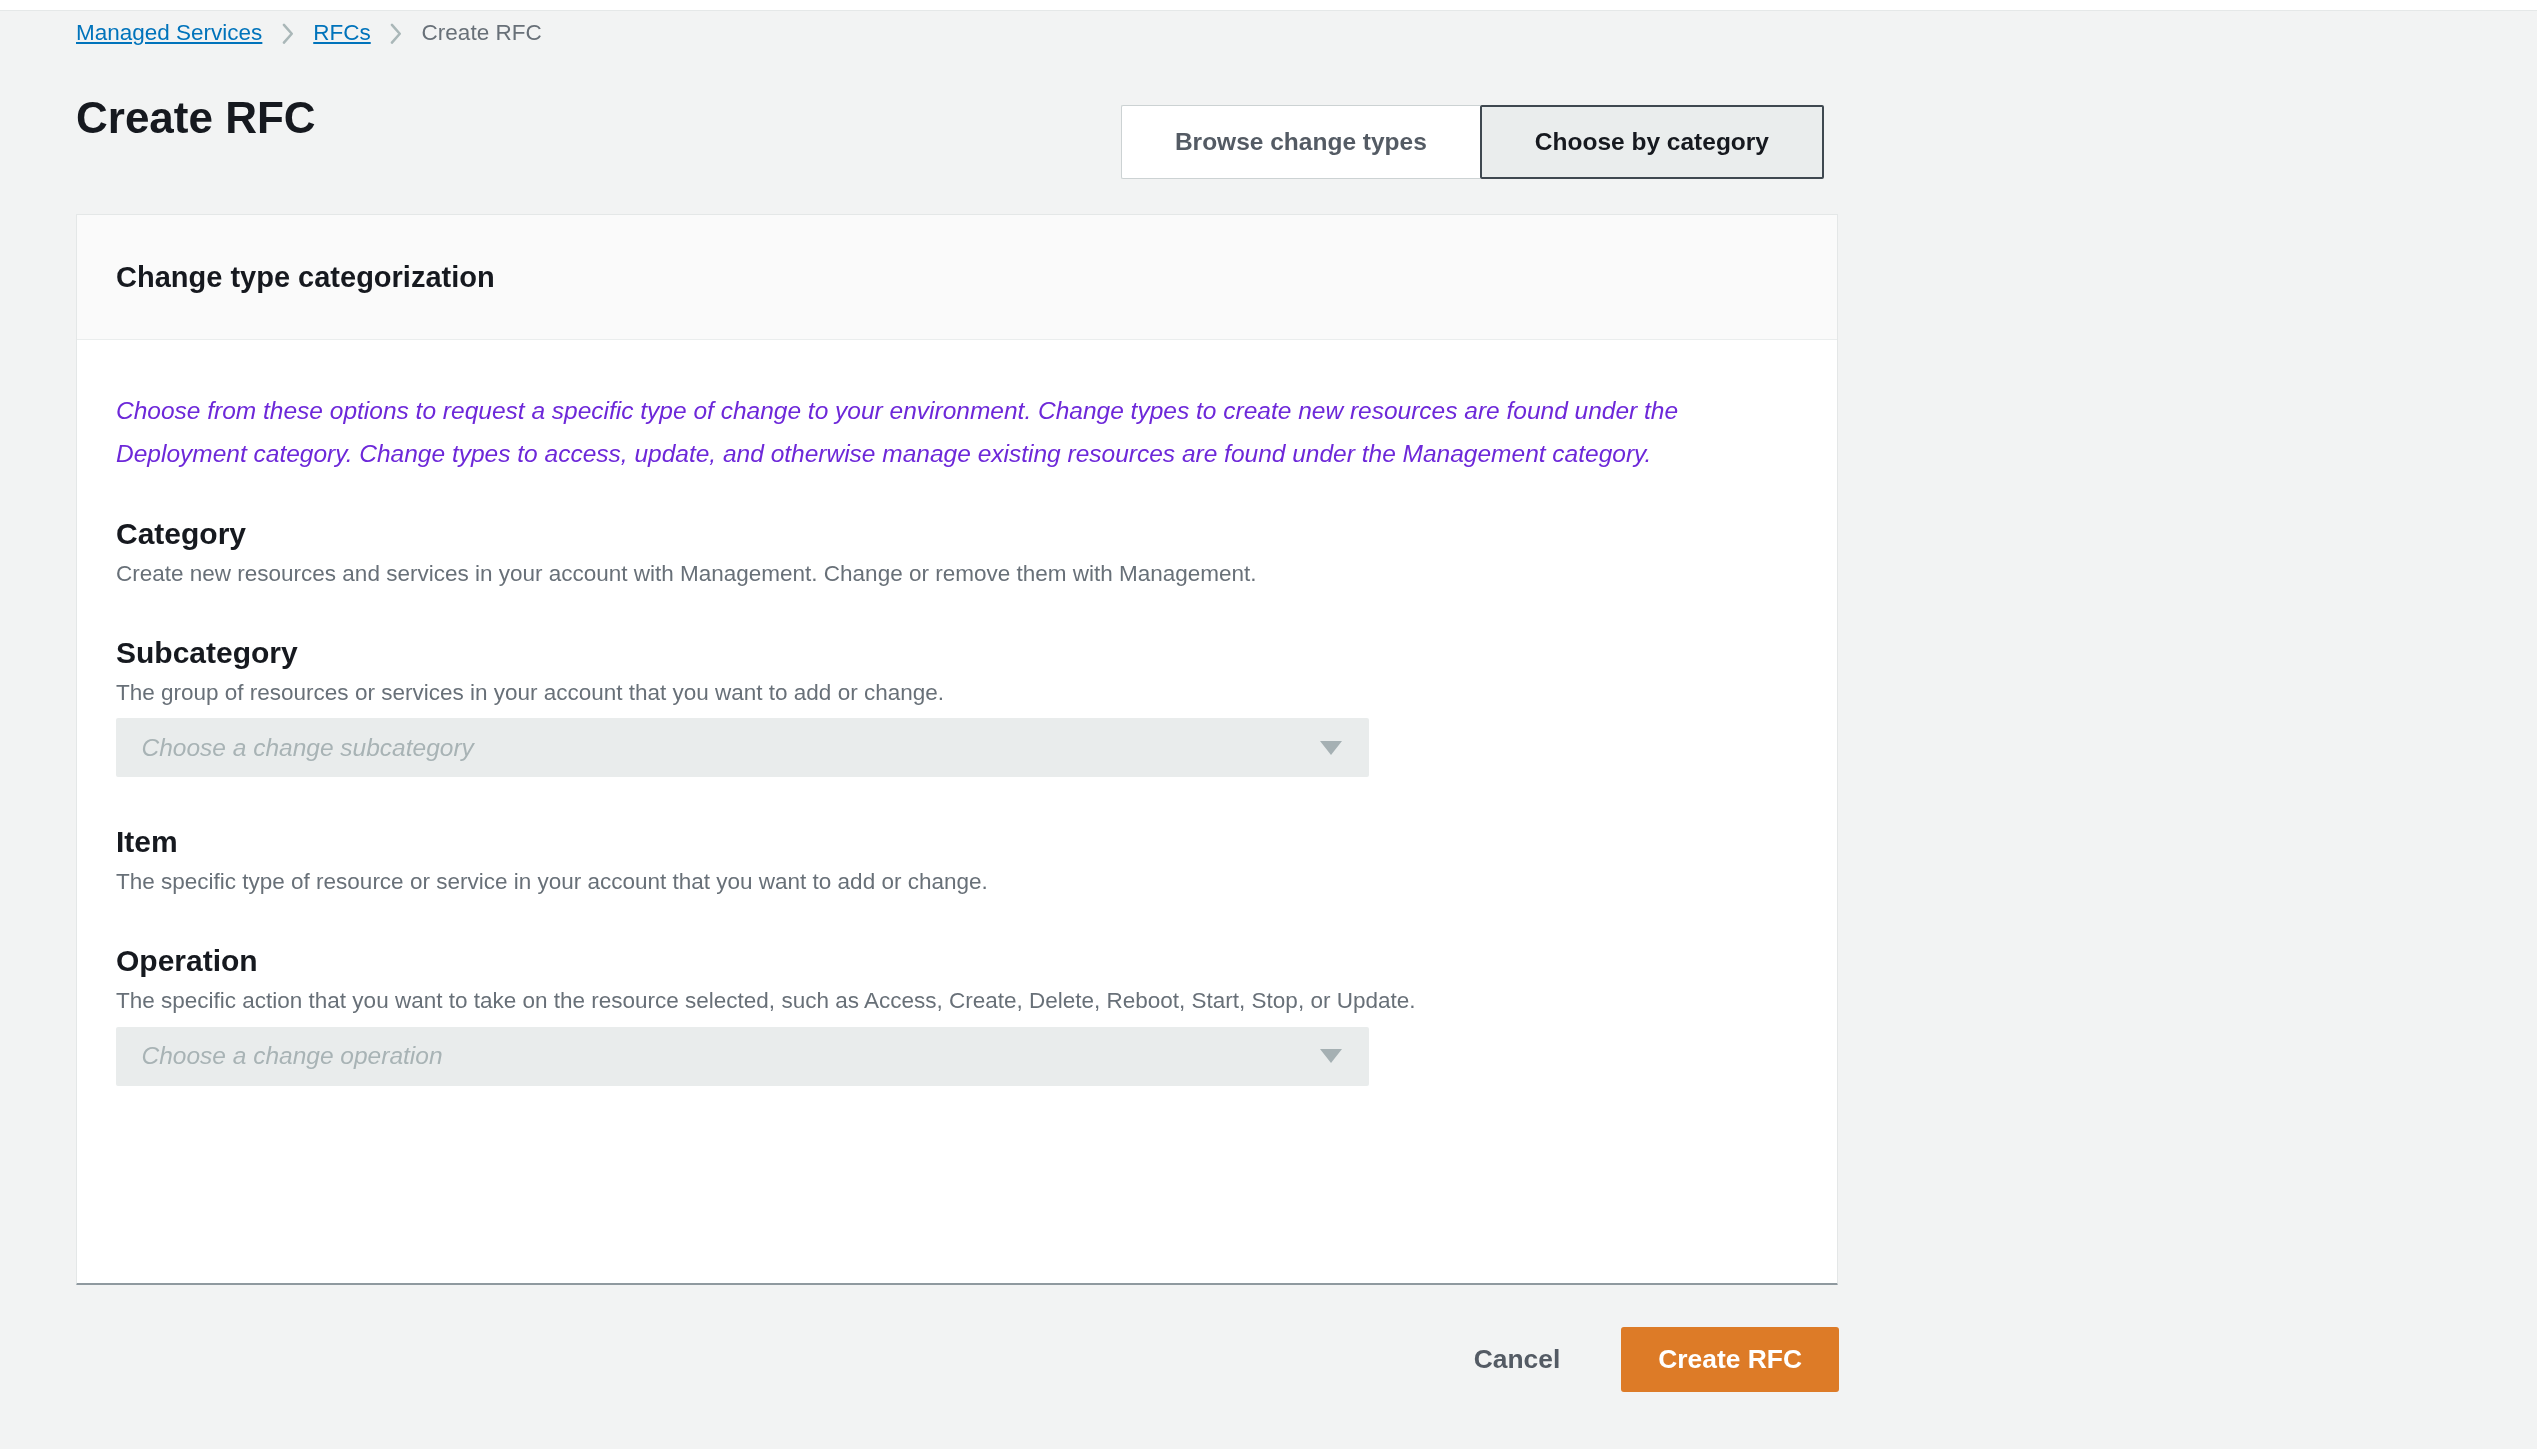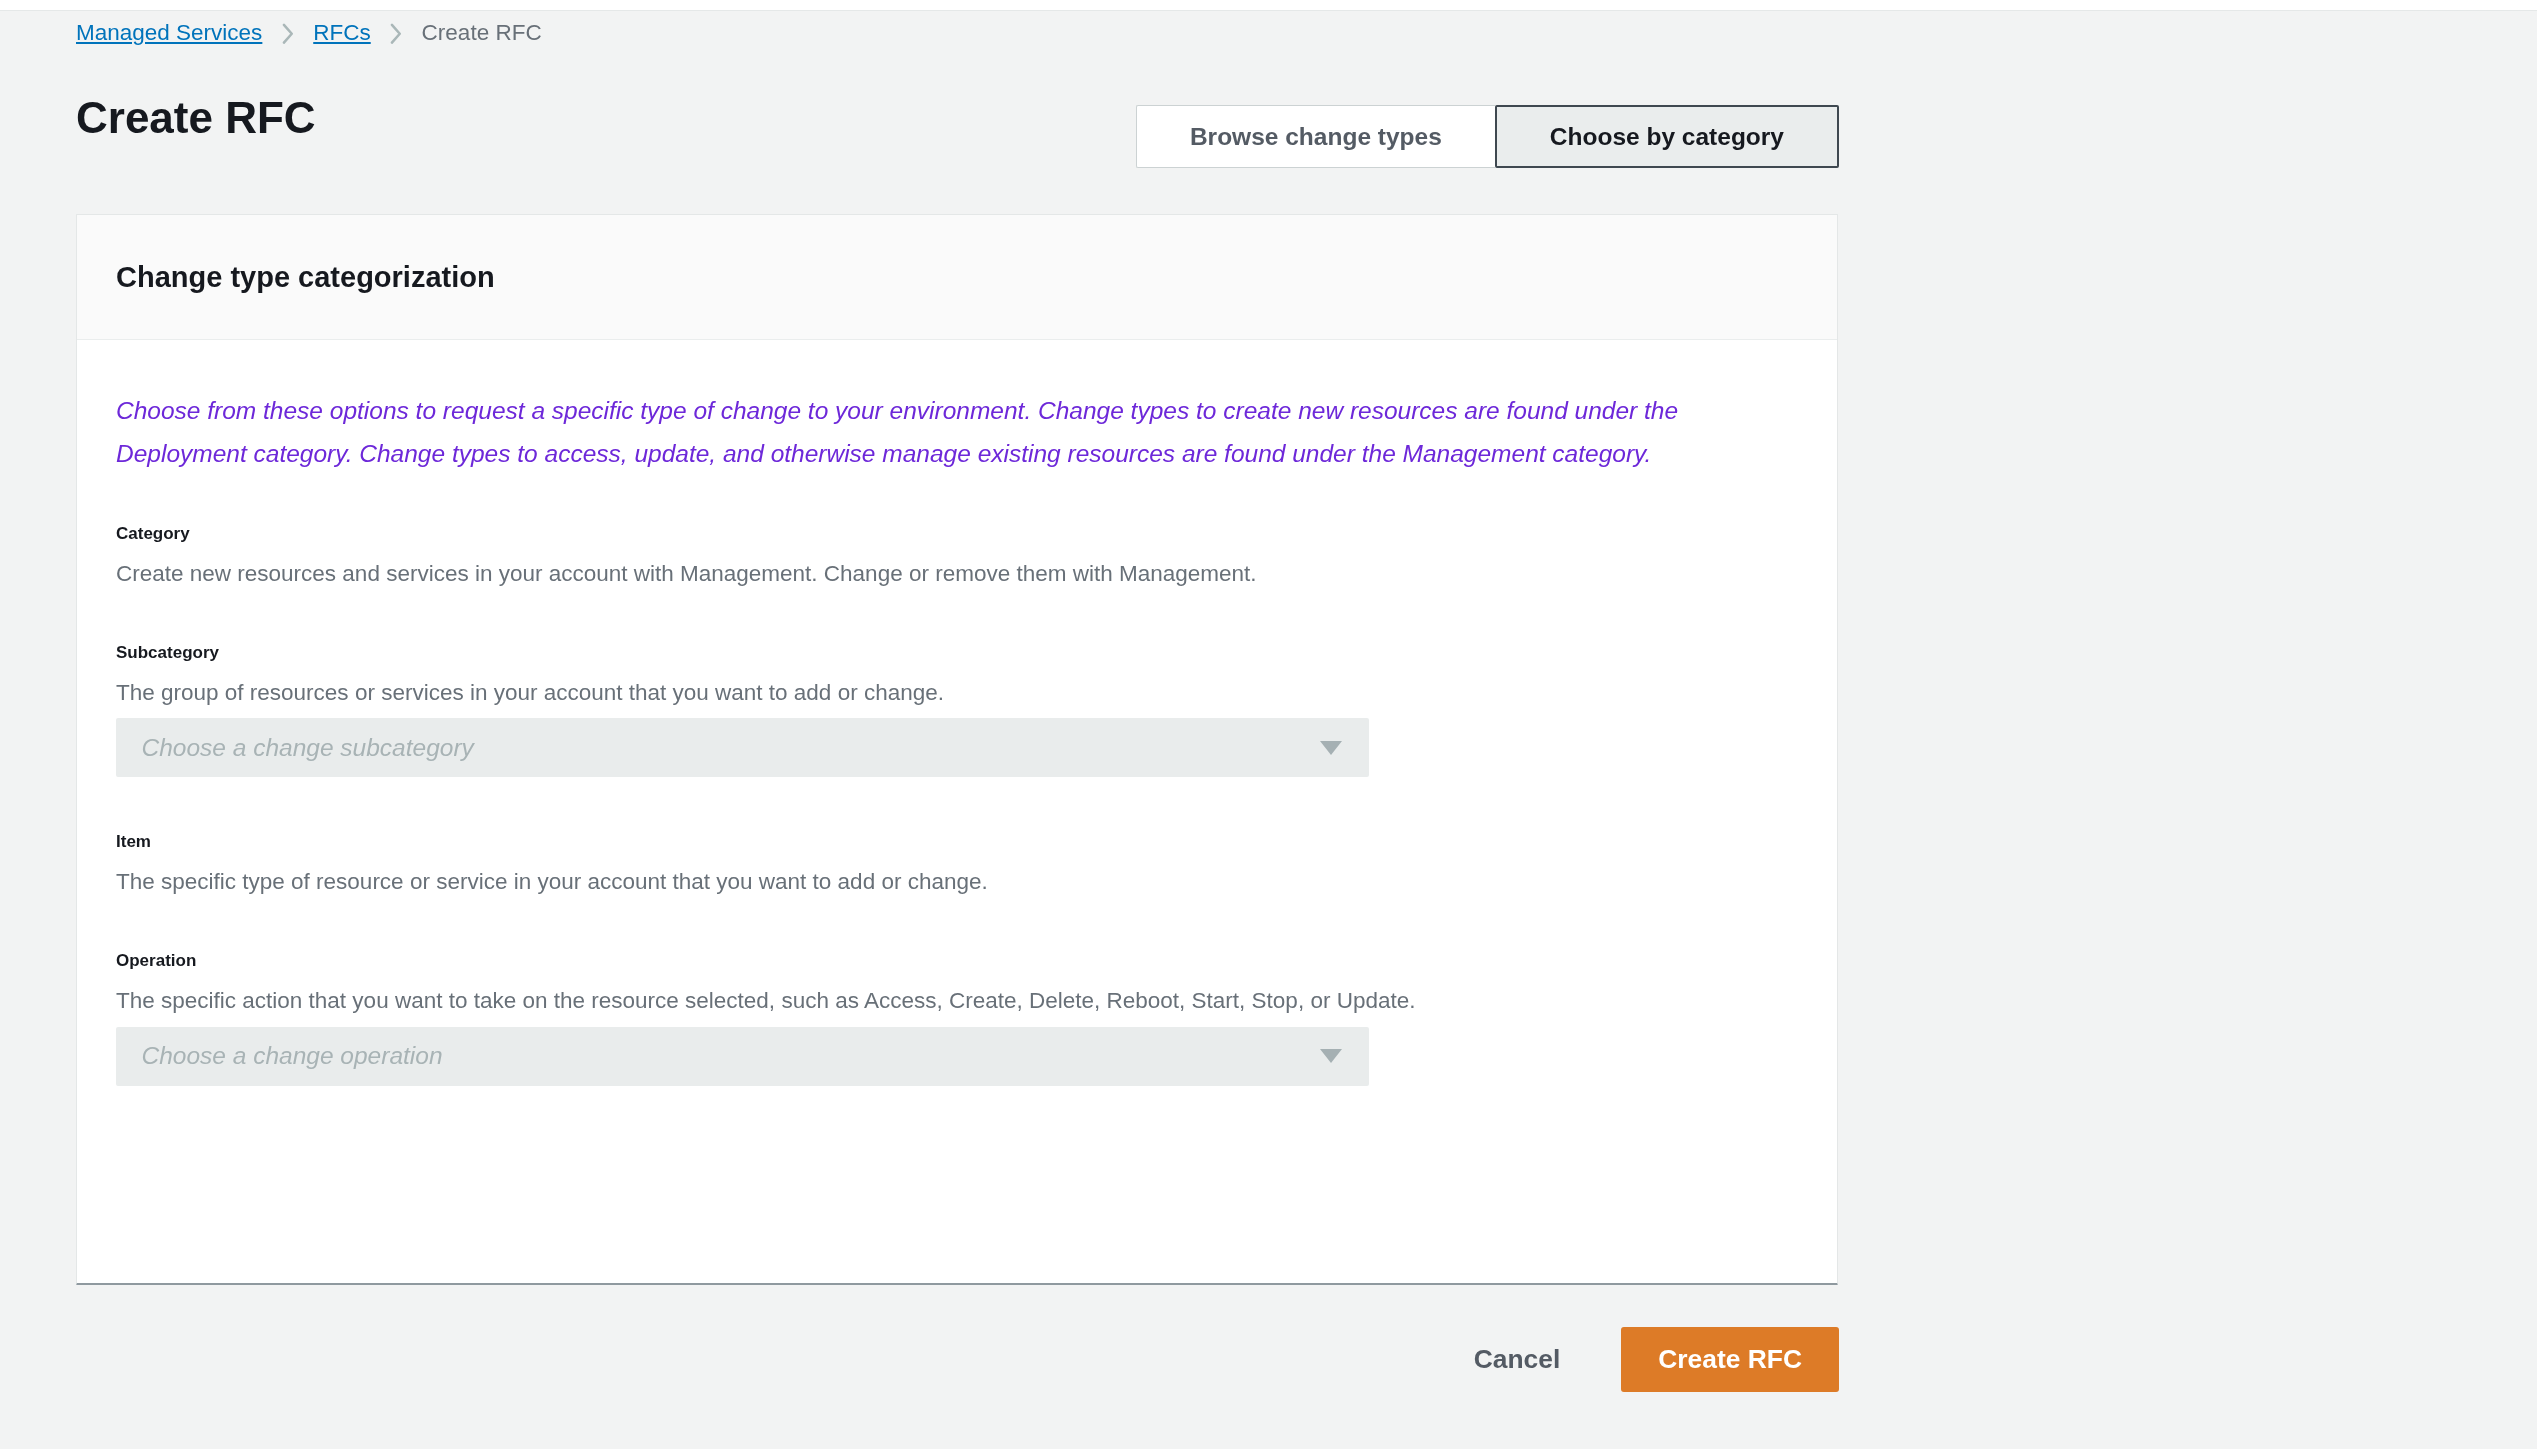--- a/index.html
+++ b/index.html
@@ -37,23 +37,23 @@
   
   .page-title {
     position: absolute;
     left: 76px; top: 93px;
     font-size: 44px;
     font-weight: 700;
     color: #16191f;
   }
   .view-toggle {
     position: absolute;
-    top: 105px; right: 699px;
+    top: 105px; right: 714px;
     display: flex;
-    height: 63px;
+    height: 74px;
   }
   .toggle-btn {
     display: flex; align-items: center; justify-content: center;
     padding: 0 53px;
     font-size: 24.5px;
     font-weight: 700;
     font-family: "Liberation Sans", sans-serif;
     cursor: pointer;
     white-space: nowrap;
   }
@@ -99,21 +99,21 @@
     font-size: 24.5px;
     line-height: 43px;
     color: #6d28d9;
     margin-bottom: 43px;
     font-style: italic;
   }
 
   
   .field-group { margin-bottom: 49px; }
   .field-label {
-    font-size: 17px;
+    font-size: 30px;
     font-weight: 700;
     line-height: 32px;
     color: #16191f;
     margin-bottom: 8.8px;
   }
   .field-desc {
     font-size: 22.5px;
     line-height: 29px;
     color: #687078;
     margin-bottom: 11.7px;

